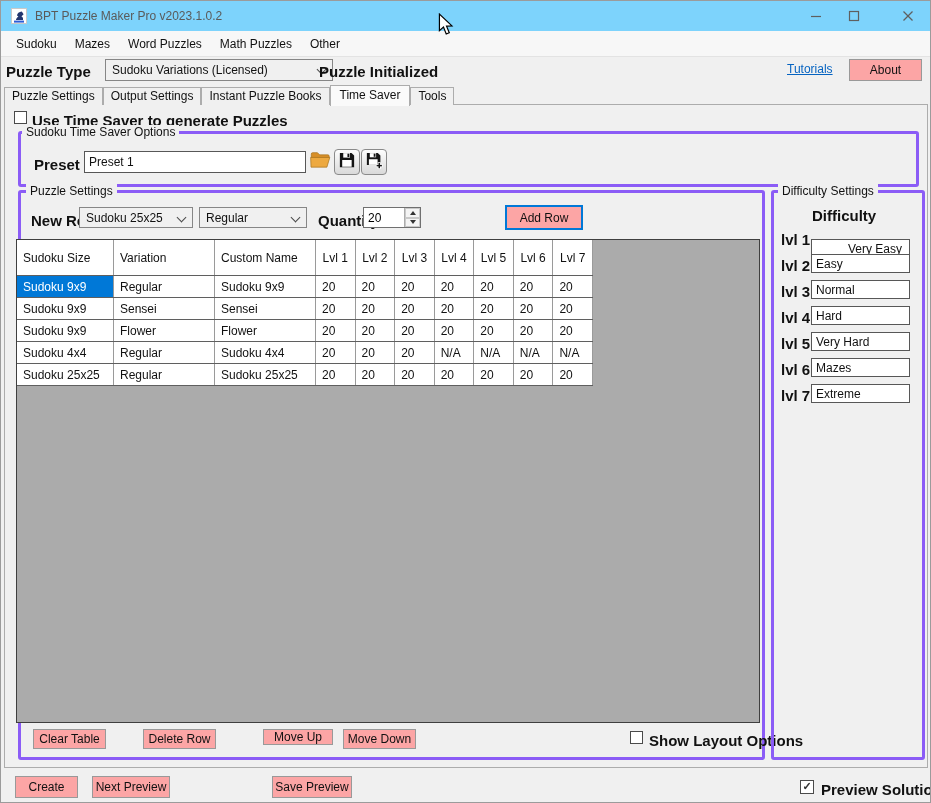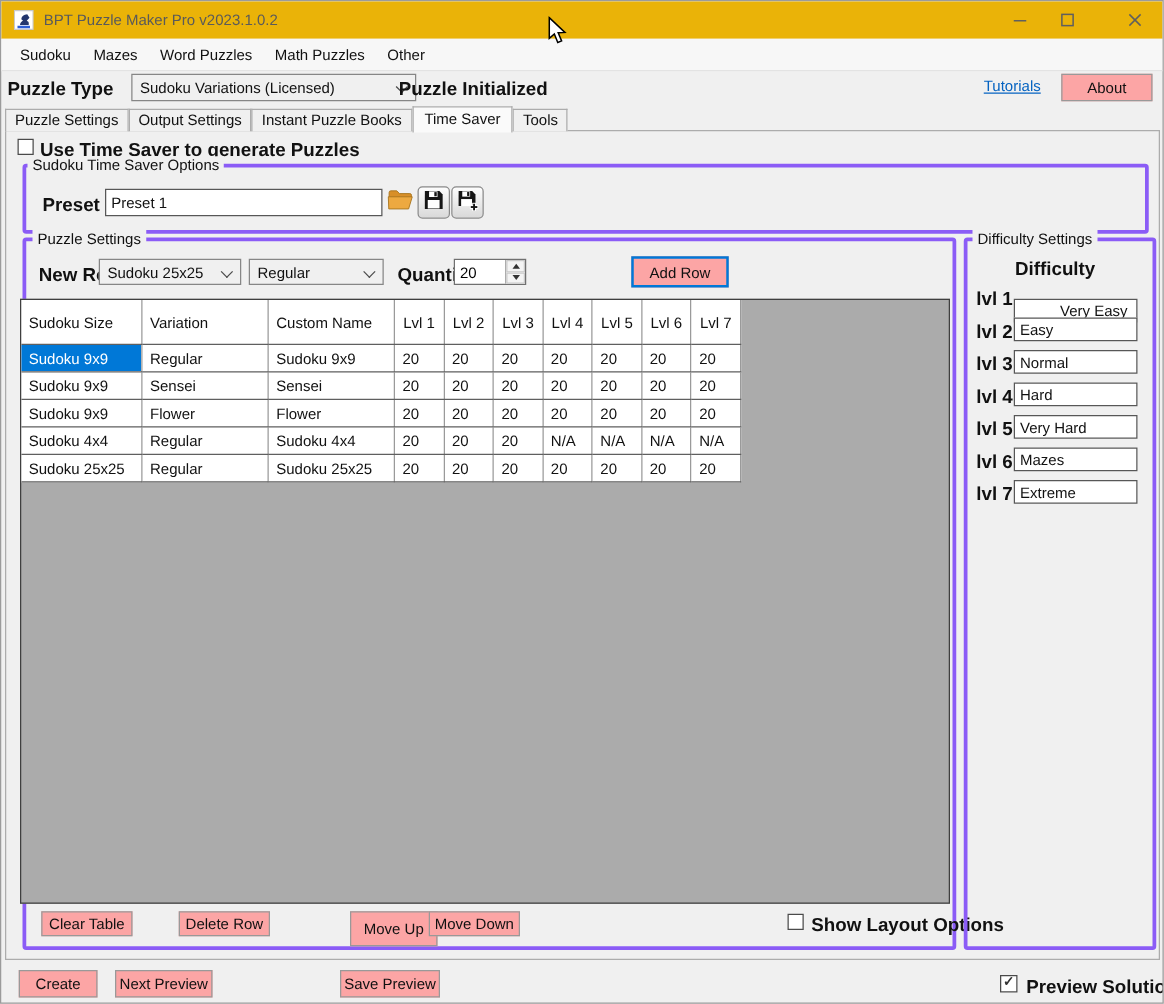--- a/index.html
+++ b/index.html
@@ -1,19 +1,19 @@
 <!DOCTYPE html>
 <html><head>
 <meta charset="utf-8">
 <style>
   html,body{margin:0;padding:0;}
   body{width:931px;height:803px;font-family:"Liberation Sans",sans-serif;}
   .window{position:relative;width:931px;height:803px;box-sizing:border-box;border:1px solid #9b9b9b;background:#f0f0f0;overflow:hidden;}
   
-  .titlebar{position:absolute;left:0;top:0;width:100%;height:30px;background:#eab308;}
+  .titlebar{position:absolute;left:0;top:0;width:100%;height:30px;background:#7dd3fc;}
   .app-icon{position:absolute;left:10px;top:7px;width:16px;height:16px;}
   .title-text{position:absolute;left:34px;top:8px;font-size:12px;color:#5a5a5a;white-space:nowrap;}
   .win-btn{position:absolute;top:0;width:34px;height:30px;display:flex;align-items:center;justify-content:center;}
   
   .menubar{position:absolute;left:0;top:30px;width:100%;height:26px;background:#f7f7f7;border-bottom:1px solid #e3e3e3;display:flex;align-items:center;padding-left:6px;box-sizing:border-box;}
   .menu-item{padding:0 9px;font-size:12px;color:#111;line-height:26px;}
   
   .lbl{position:absolute;font-size:15px;color:#111;white-space:nowrap;font-weight:bold;}
   .textbox{position:absolute;background:#fff;border:1px solid #575757;box-sizing:border-box;display:flex;align-items:center;padding-left:4px;font-size:12px;color:#111;overflow:hidden;white-space:nowrap;}
   .combo{position:absolute;background:#f0f0f0;border:1px solid #868686;box-sizing:border-box;display:flex;align-items:center;padding:0 18px 0 6px;font-size:12px;color:#111;white-space:nowrap;}
@@ -255,21 +255,21 @@
             <td>20</td>
             <td>20</td>
             <td>20</td>
           </tr>
         </tbody>
       </table>
   </div>
 
   <div class="btn" style="left:32px;top:728px;width:73px;height:20px;">Clear Table</div>
   <div class="btn" style="left:142px;top:728px;width:73px;height:20px;">Delete Row</div>
-  <div class="btn" style="left:262px;top:728px;width:70px;height:28px;margin-left:17px;">Move Up</div>
+  <div class="btn" style="left:262px;top:728px;width:70px;height:16px;">Move Up</div>
   <div class="btn" style="left:342px;top:728px;width:73px;height:20px;">Move Down</div>
   <div class="checkbox" style="left:629px;top:730px;"></div>
   <div class="lbl" style="left:648px;top:731px;">Show Layout Options</div>
 
   <div class="group" style="left:770px;top:189px;width:154px;height:570px;">
     <div class="lbl" style="left:38px;top:14px;">Difficulty</div>
   <div class="lbl" style="left: 7px; top: 38px; width: 26px; text-align: right;">lvl 1</div>
       <div class="textbox" style="left: 37px; top: 46px; width: 99px; height: 19px; padding-left: 36px;">
         <span>Very Easy</span>
       </div>

